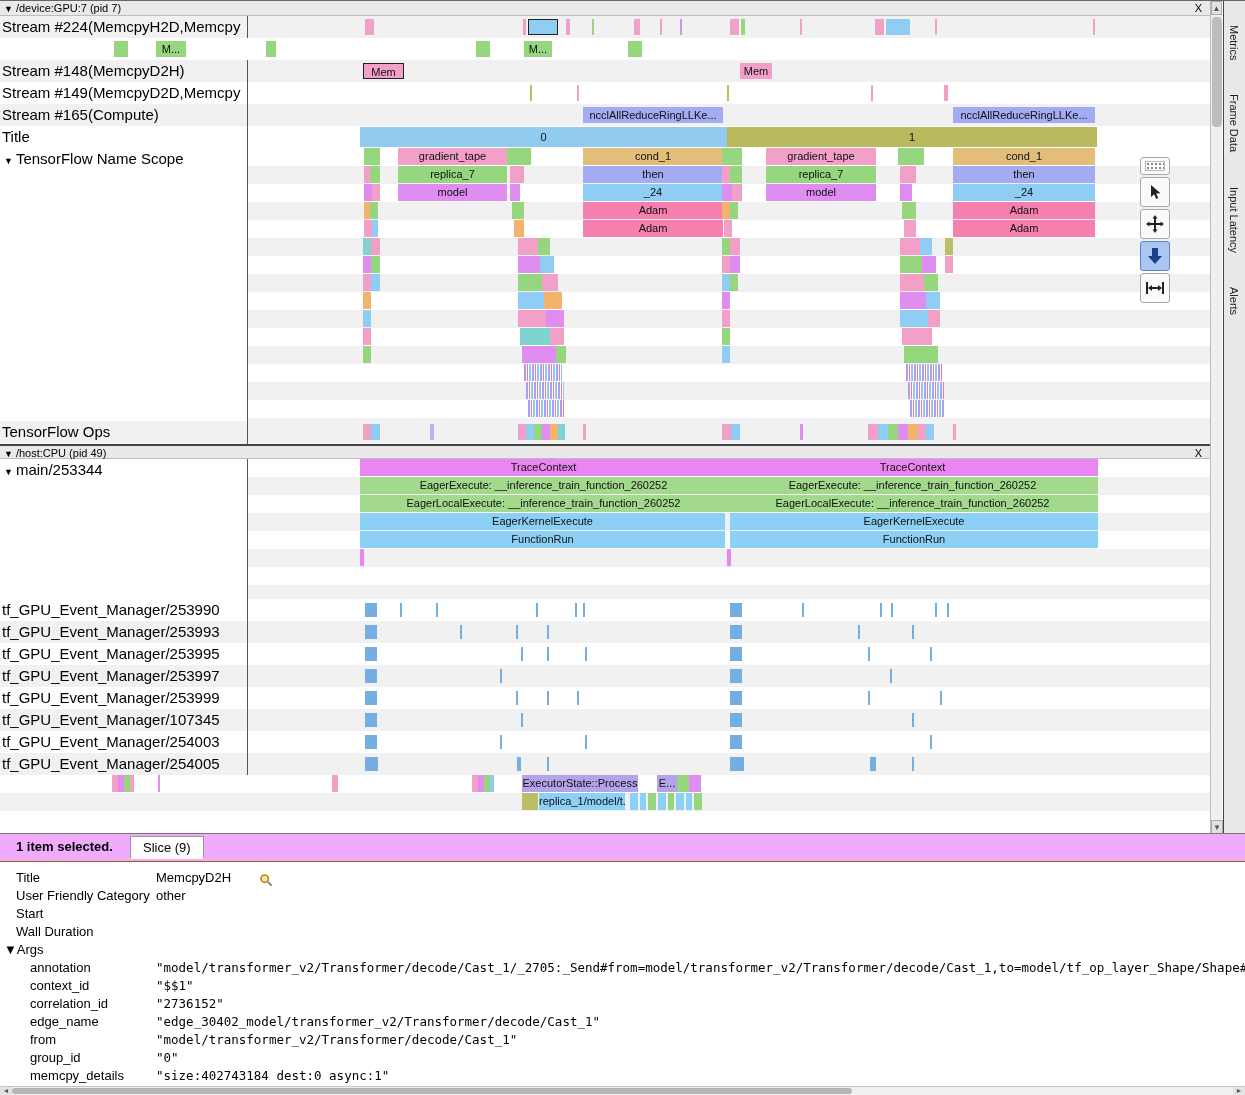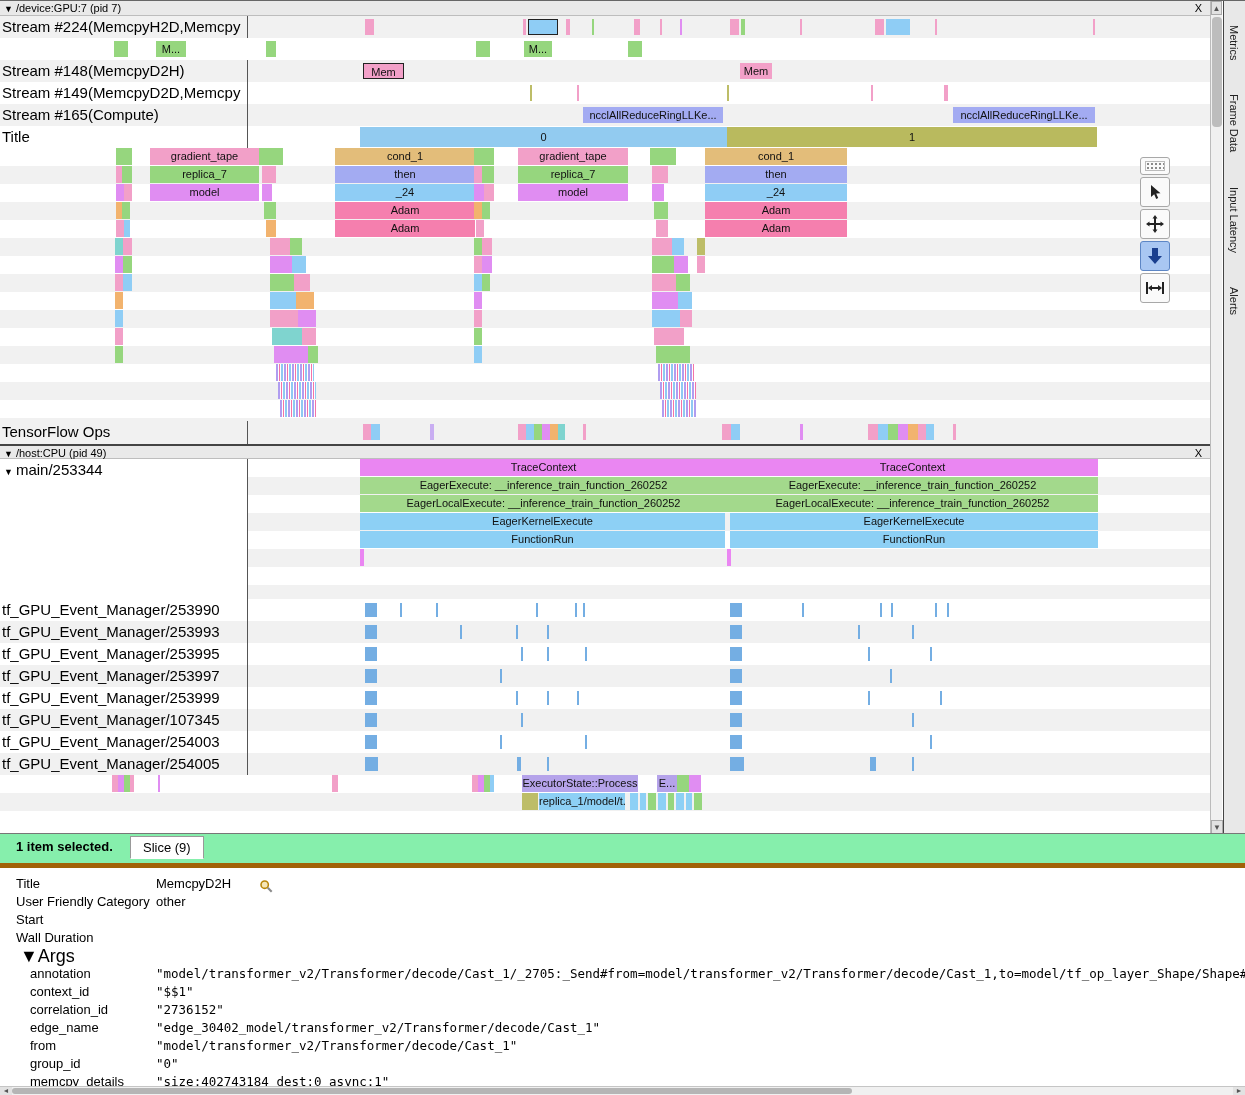--- a/index.html
+++ b/index.html
@@ -26,30 +26,30 @@
 .tool-btn.active{background:#a9c7f2;border-color:#5d86c5}
 .ruler-dots{width:20px;height:10px;border:1px solid #bbb;
   background-image:radial-gradient(#8a8a8a 1px,transparent 1px);background-size:4px 4px}
 .vscroll{position:absolute;left:1210px;top:0;width:12px;height:833px;background:#f0f0f0;border-left:1px solid #bbb}
 .varrow{height:14px;text-align:center;font-size:8px;line-height:14px;background:#e2e2e2;border:1px solid #aaa;color:#555}
 .varrow.vbottom{position:absolute;bottom:0;left:0;width:12px}
 .vthumb{position:absolute;top:16px;left:1px;width:10px;height:110px;background:#bdbdbd;border-radius:4px}
 .tabstrip{position:absolute;left:1223px;top:0;width:22px;height:833px;background:#e8e8e8;border-left:1px solid #444}
 .vtab{writing-mode:vertical-rl;font-size:11px;color:#222;padding:10px 4px;margin-top:14px;white-space:nowrap}
 .details{position:absolute;top:833px;left:0;width:1245px;height:254px;background:#fff;border-top:1px solid #777;overflow:hidden}
-.details-header{height:34px;background:#86efac;border-bottom:5px solid #a16207;position:relative}
+.details-header{height:28px;background:#f0abfc;border-bottom:1px solid #a16207;position:relative}
 .status{position:absolute;left:16px;top:5px;font-size:13px;font-weight:bold}
 .tab{position:absolute;left:130px;top:2px;background:#fff;border:1px solid #999;border-bottom:1px solid #fff;
   padding:3px 12px;font-size:13px}
 .detail-body{padding-top:7px}
 .field-row{display:flex;height:18px;line-height:18px;font-size:13px;align-items:flex-end}
 .field-label{width:156px;padding-left:16px;flex:none}
 .field-value{white-space:nowrap}
 .field-icon{margin-left:28px;display:inline-flex;align-items:center}
-.args-label{height:18px;line-height:18px;font-size:18px;padding-left:20px}
+.args-label{height:18px;line-height:18px;font-size:13px;padding-left:4px}
 .arg-row{display:flex;height:18px;line-height:18px;font-size:13px}
 .arg-key{width:156px;padding-left:30px;flex:none}
 .arg-value{font-family:"DejaVu Sans Mono",monospace;font-size:12.5px;white-space:pre;overflow:hidden}
 .hscroll{position:absolute;bottom:0;left:0;width:1245px;height:9px;background:#f0f0f0;border-top:1px solid #c5c5c5}
 .harrow{position:absolute;top:0;width:12px;height:8px;text-align:center;font-size:7px;line-height:8px;background:#e2e2e2;color:#555}
 .harrow.hright{right:0}
 .hthumb{position:absolute;top:1px;left:12px;width:840px;height:6px;background:#b5b5b5;border-radius:3px}
 </style>
 </head>
 <body>
@@ -116,20 +116,21 @@
           </div>
         </div>
         <div class="track" style="height: 22px;">
           <div class="track-label"><span>Title</span></div>
           <div class="track-canvas">
             <div class="slice" style="left: 112px; top: 1px; width: 367px; height: 20px; line-height: 20px; background: rgb(146, 203, 240);">0</div>
             <div class="slice" style="left: 479px; top: 1px; width: 370px; height: 20px; line-height: 20px; background: rgb(185, 186, 94);">1</div>
           </div>
         </div>
         <div class="track striped" style="height: 273px;">
+          <div class="track-label" style="padding-left: 4px;"><span class="tri">▼</span><span>TensorFlow Name Scope</span></div>
           <div class="track-canvas">
             <div class="slice" style="left: 116px; top: 0px; width: 16px; height: 17px; line-height: 17px; background: rgb(150, 214, 126);"></div>
             <div class="slice" style="left: 150px; top: 0px; width: 109px; height: 17px; line-height: 17px; background: rgb(242, 160, 200);">gradient_tape</div>
             <div class="slice" style="left: 259px; top: 0px; width: 24px; height: 17px; line-height: 17px; background: rgb(150, 214, 126);"></div>
             <div class="slice" style="left: 335px; top: 0px; width: 140px; height: 17px; line-height: 17px; background: rgb(227, 189, 122);">cond_1</div>
             <div class="slice" style="left: 474px; top: 0px; width: 20px; height: 17px; line-height: 17px; background: rgb(150, 214, 126);"></div>
             <div class="slice" style="left: 518px; top: 0px; width: 110px; height: 17px; line-height: 17px; background: rgb(242, 160, 200);">gradient_tape</div>
             <div class="slice" style="left: 650px; top: 0px; width: 26px; height: 17px; line-height: 17px; background: rgb(150, 214, 126);"></div>
             <div class="slice" style="left: 705px; top: 0px; width: 142px; height: 17px; line-height: 17px; background: rgb(227, 189, 122);">cond_1</div>
             <div class="slice" style="left: 116px; top: 18px; width: 6px; height: 17px; line-height: 17px; background: rgb(242, 160, 200);"></div>

